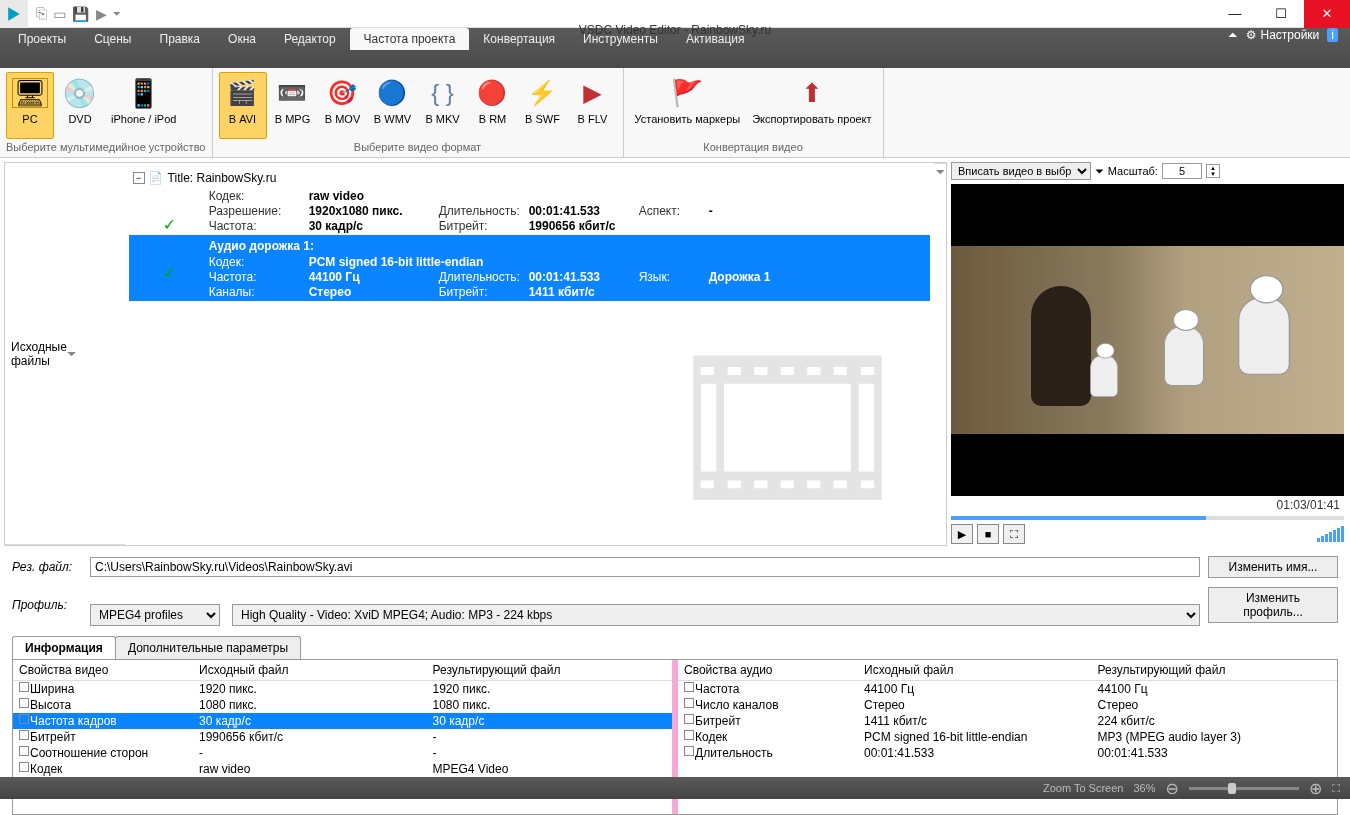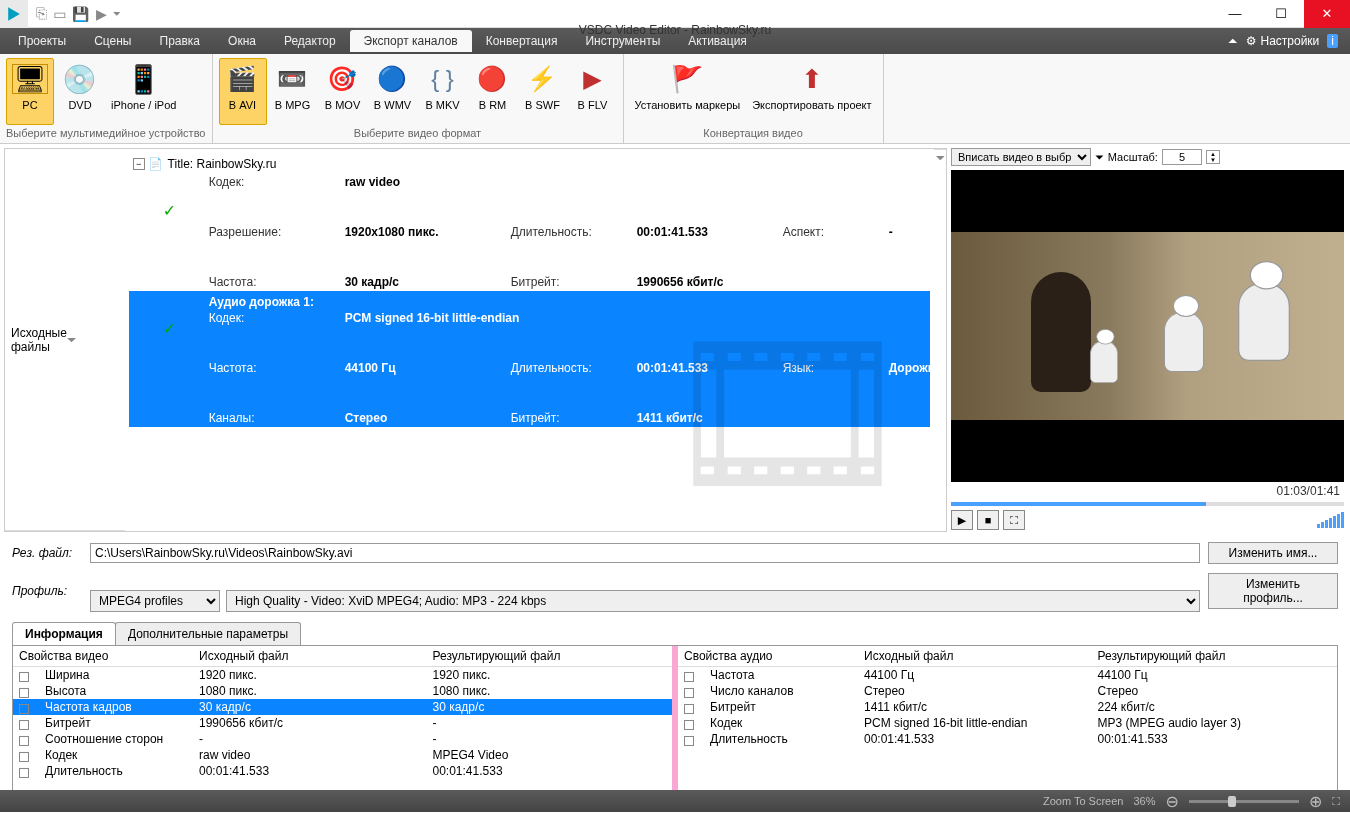--- a/index.html
+++ b/index.html
@@ -8,21 +8,21 @@
 .titlebar { height:28px; background:#fff; display:flex; align-items:center; position:relative; border-bottom:1px solid #ddd;}
 .app-icon { width:28px; height:28px; display:flex; align-items:center; justify-content:center; background:#e9e9e9;}
 .app-icon svg { width:20px; height:20px; }
 .qa-icons { display:flex; gap:6px; padding:0 8px; align-items:center; color:#888;}
 .qa-icons span { font-size:14px; cursor:pointer;}
 .app-title { position:absolute; left:50%; transform:translateX(-50%); font-size:12px; color:#333;margin-top:32px;}
 .win-controls { margin-left:auto; display:flex;}
 .win-btn { width:46px; height:28px; display:flex; align-items:center; justify-content:center; font-size:13px; cursor:pointer;}
 .win-btn.close { background:#e81123; color:#fff;}
 
-.menubar { height:26px; background:linear-gradient(#5a5a5a,#4a4a4a); display:flex; align-items:center; padding:0 4px; color:#eee; font-size:12px;}
+.menubar { height:40px; background:linear-gradient(#5a5a5a,#4a4a4a); display:flex; align-items:flex-start; padding:0 4px; color:#eee; font-size:12px;}
 .menubar .m { padding:4px 14px; cursor:pointer;}
 .menubar .m.active { background:#f8f8f8; color:#333; border-radius:3px 3px 0 0;}
 .menubar .right { margin-left:auto; display:flex; align-items:center; gap:8px; padding-right:8px; color:#fff;}
 .menubar .settings { display:flex; align-items:center; gap:4px; cursor:pointer;}
 
 .ribbon { height:90px; background:#f8f8f8; border-bottom:1px solid #ccc; display:flex;}
 .rgroup { border-right:1px solid #ccc; padding:4px 6px 2px 6px; display:flex; flex-direction:column;}
 .rgroup-items { display:flex; gap:2px; flex:1;}
 .rbtn { display:flex; flex-direction:column; align-items:center; justify-content:flex-start; padding:2px 4px; cursor:pointer; border:1px solid transparent; border-radius:2px; min-width:48px;}
 .rbtn.active { background:#fdd365; border:1px solid #d9a400;}
@@ -34,21 +34,21 @@
 .left-panel { width:943px; border:1px solid #ccc; margin:4px; display:flex; flex-direction:row; background:#fff; position:relative;}
 .panel-head { display:flex; align-items:center; padding:3px 6px; border-bottom:1px solid #ddd; font-size:12px;}
 .panel-head span { flex:1;}
 .panel-head .x { color:#888; cursor:pointer;}
 .src-tree { flex:1; overflow:auto; padding:4px; position:relative;}
 .tree-node { padding:2px 0; }
 .tree-title { display:flex; align-items:center; gap:4px; padding:2px 4px;}
 .tree-title .tog { width:12px; height:12px; border:1px solid #888; display:flex; align-items:center; justify-content:center; font-size:9px; cursor:pointer;}
 .track { padding:2px 0 2px 30px;}
 .track-head { font-weight:bold; padding:2px 50px;}
-.track-rows { display:grid; grid-template-columns:100px 130px 90px 110px 70px 100px; padding:0 50px; row-gap:1px;gap:36px;}
+.track-rows { display:grid; grid-template-columns:100px 130px 90px 110px 70px 100px; padding:0 50px; row-gap:1px;}
 .track-rows div { font-size:12px;}
 .lbl2 { color:#333;}
 .val2 { font-weight:bold;}
 .audio-sel { background:#0a84ff; color:#fff;}
 .audio-sel .lbl2 { color:#fff;}
 .check { position:absolute; left:34px; color:#0a0; font-size:16px;}
 .film-bg { position:absolute; right:20px; bottom:0px; opacity:0.1; font-size:200px; pointer-events:none;}
 
 .right-panel { width:393px; margin:4px 6px 4px 0; display:flex; flex-direction:column;}
 .preview-controls { display:flex; align-items:center; gap:4px; margin-bottom:4px; font-size:11px;}
@@ -67,38 +67,38 @@
 .seekbar .fill{height:100%;width:65%;background:#4aa0ff;}
 .play-controls { display:flex; align-items:center; gap:4px; padding:2px 0;}
 .pbtn { width:22px; height:20px; border:1px solid #888; background:#f0f0f0; display:flex; align-items:center; justify-content:center; cursor:pointer; font-size:11px;}
 .vol-bars { margin-left:auto; display:flex; align-items:flex-end; gap:1px;}
 .vol-bars span { width:3px; background:#4aa0ff;}
 
 .bottom-form { padding:6px 12px; display:grid; grid-template-columns:70px 1fr 130px; gap:6px 8px; align-items:center;}
 .bottom-form label { font-size:12px;font-style:italic;}
 .bottom-form input[type=text], .bottom-form select { border:1px solid #999; padding:2px 4px; font-size:12px; width:100%;}
 .bottom-form .btn { border:1px solid #999; background:#eee; padding:3px 6px; text-align:center; cursor:pointer; font-size:12px;}
-.prof-row { display:flex; gap:6px;margin-top:20px;}
+.prof-row { display:flex; gap:12px;margin-top:20px;}
 .prof-row select:first-child{width:130px;}
 .prof-row select:last-child{flex:1;}
 
 .tabs { margin:4px 12px 0; display:flex;}
 .tab { padding:4px 12px; border:1px solid #999; border-bottom:none; background:#eee; font-size:12px; cursor:pointer; border-radius:3px 3px 0 0; margin-right:-1px;}
 .tab.active { background:#fff; font-weight:bold;}
 
 .props { margin:0 12px 6px; border:1px solid #999; display:flex; height:156px;}
 .pcol { flex:1; }
 .pcol:first-child{border-right:6px solid #f9a8d4;}
 .phead { display:grid; grid-template-columns:180px 1fr 1fr; padding:3px 6px; font-size:12px; border-bottom:1px solid #ddd;}
 .prow { display:grid; grid-template-columns:180px 1fr 1fr; padding:1px 6px; font-size:12px;}
-.prow .pn { display:flex; align-items:flex-end; gap:16px;}
+.prow .pn { display:flex; align-items:flex-start; gap:1px;}
 .prow .pn .cb { width:10px; height:10px; border:1px solid #888;}
 .prow.sel { background:#0a84ff; color:#fff;}
 
-.statusbar { position:absolute; bottom:3px; left:0; right:0; height:22px; background:linear-gradient(#5a5a5a,#444); color:#bbb; display:flex; align-items:center; padding:0 10px; font-size:11px;}
+.statusbar { position:absolute; bottom:16px; left:0; right:0; height:22px; background:linear-gradient(#5a5a5a,#444); color:#bbb; display:flex; align-items:center; padding:0 10px; font-size:11px;}
 .statusbar .st-right { margin-left:auto; display:flex; align-items:center; gap:10px;}
 .zoom-line { width:110px; height:3px; background:#888; position:relative;}
 .zoom-line .zh{position:absolute;top:-4px;left:36%;width:8px;height:11px;background:#ccc;border-radius:2px;}
 </style>
 </head>
 <body>
 
 <div class="titlebar">
   <div class="app-icon">
     <svg viewBox="0 0 24 24">
@@ -120,21 +120,21 @@
   </div>
 </div>
 
 <div class="menubar">
   <div id="menubar-items" style="display:flex">
       <div class="m">Проекты</div>
       <div class="m">Сцены</div>
       <div class="m">Правка</div>
       <div class="m">Окна</div>
       <div class="m">Редактор</div>
-      <div class="m active">Экспорт каналов</div>
+      <div class="m active">Частота проекта</div>
       <div class="m">Конвертация</div>
       <div class="m">Инструменты</div>
       <div class="m">Активация</div>
     </div>
   <div class="right">
     <span>⏶</span>
     <div class="settings">
       <span>⚙</span>
       <span>Настройки</span>
     </div>

